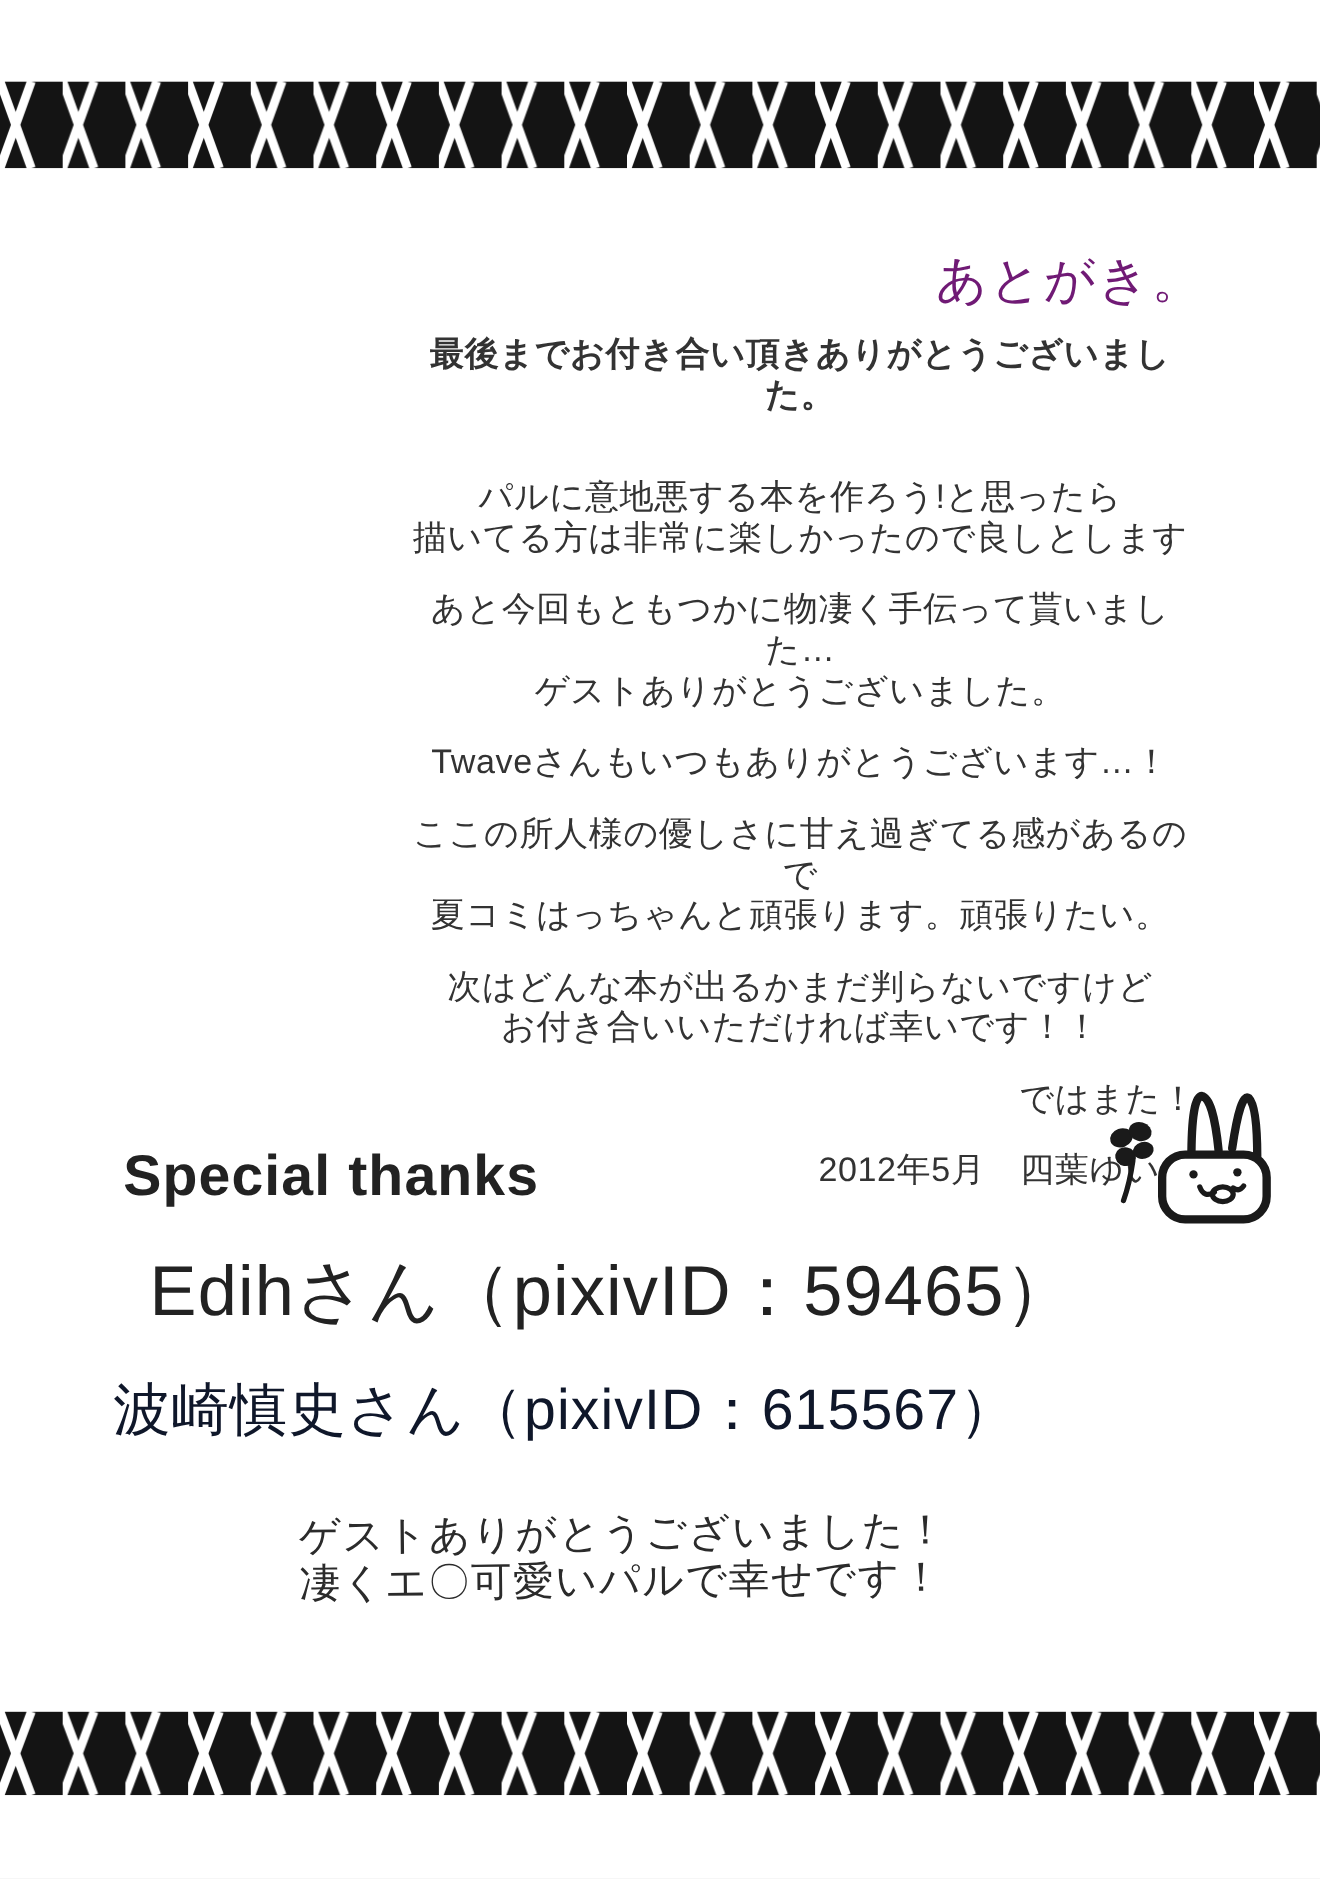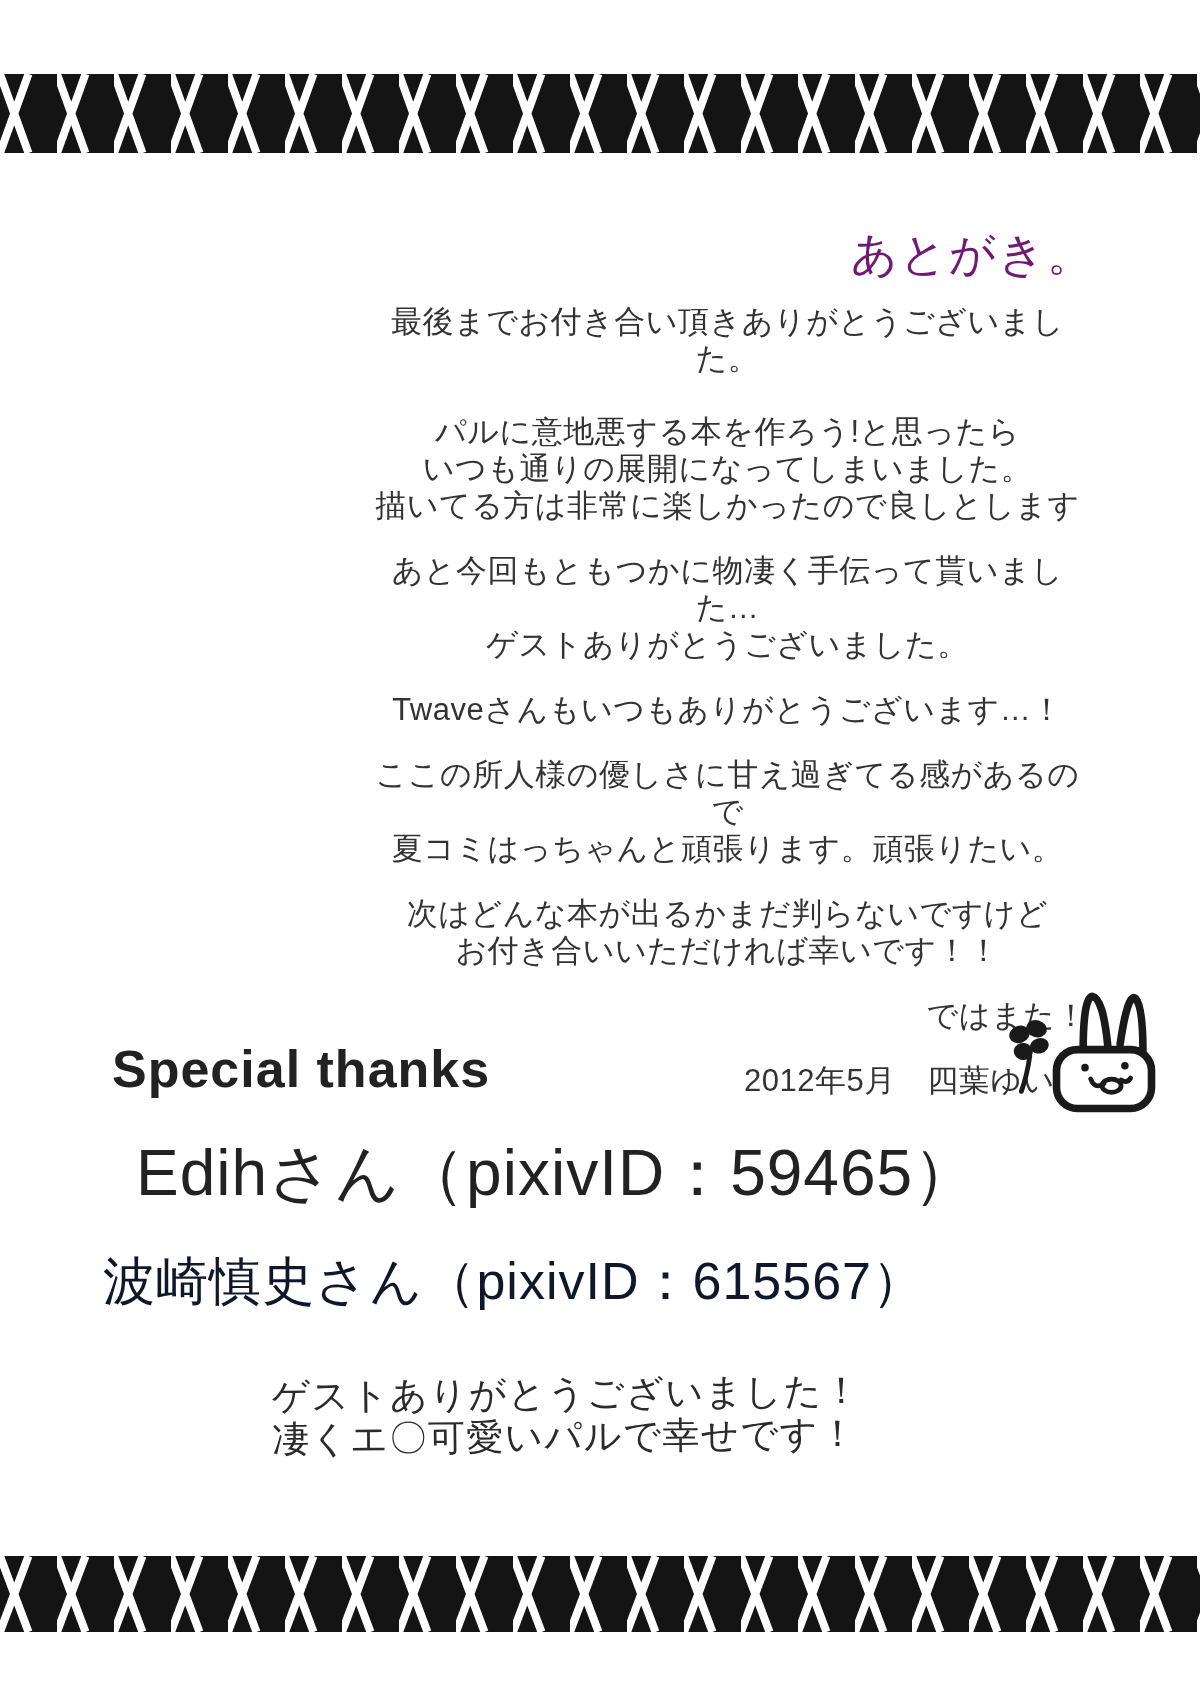--- a/index.html
+++ b/index.html
@@ -20,21 +20,21 @@
     font-size:46px;letter-spacing:2px;color:#701a75;
   }
 
   .afterword{
     position:absolute;top:303px;left:360px;width:735px;
     text-align:center;
     font-size:31px;line-height:37px;color:#333333;
     letter-spacing:0.5px;
   }
   .para{margin:0 0 28px 0;}
-  .para.first{margin-bottom:36px;}
+  .para.first{margin-bottom:56px;font-weight:bold;}
   .signoff{ text-align:right;padding-right:8px;margin-top:24px; }
   .date-author{ text-align:right;padding-right:8px;margin-top:28px; }
 
   .special-thanks{
     position:absolute;top:1012px;left:112px;
     font-size:52px;font-weight:bold;letter-spacing:1px;color:#222222;margin-top:27px;
   }
   .credit-0{
     position:absolute;top:1130px;left:136px;
     font-size:64px;color:#222222;letter-spacing:1px;
@@ -73,21 +73,20 @@
   </div>
 
   <div class="page-title">あとがき。</div>
 
   <div class="afterword">
     <div class="para first">
       <div>最後までお付き合い頂きありがとうございました。</div>
     </div>
     <div class="para">
       <div>パルに意地悪する本を作ろう!と思ったら</div>
-      <div>いつも通りの展開になってしまいました。</div>
       <div>描いてる方は非常に楽しかったので良しとします</div>
     </div>
     <div class="para">
       <div>あと今回もともつかに物凄く手伝って貰いました…</div>
       <div>ゲストありがとうございました。</div>
     </div>
     <div class="para">
       <div>Twaveさんもいつもありがとうございます…！</div>
     </div>
     <div class="para">

